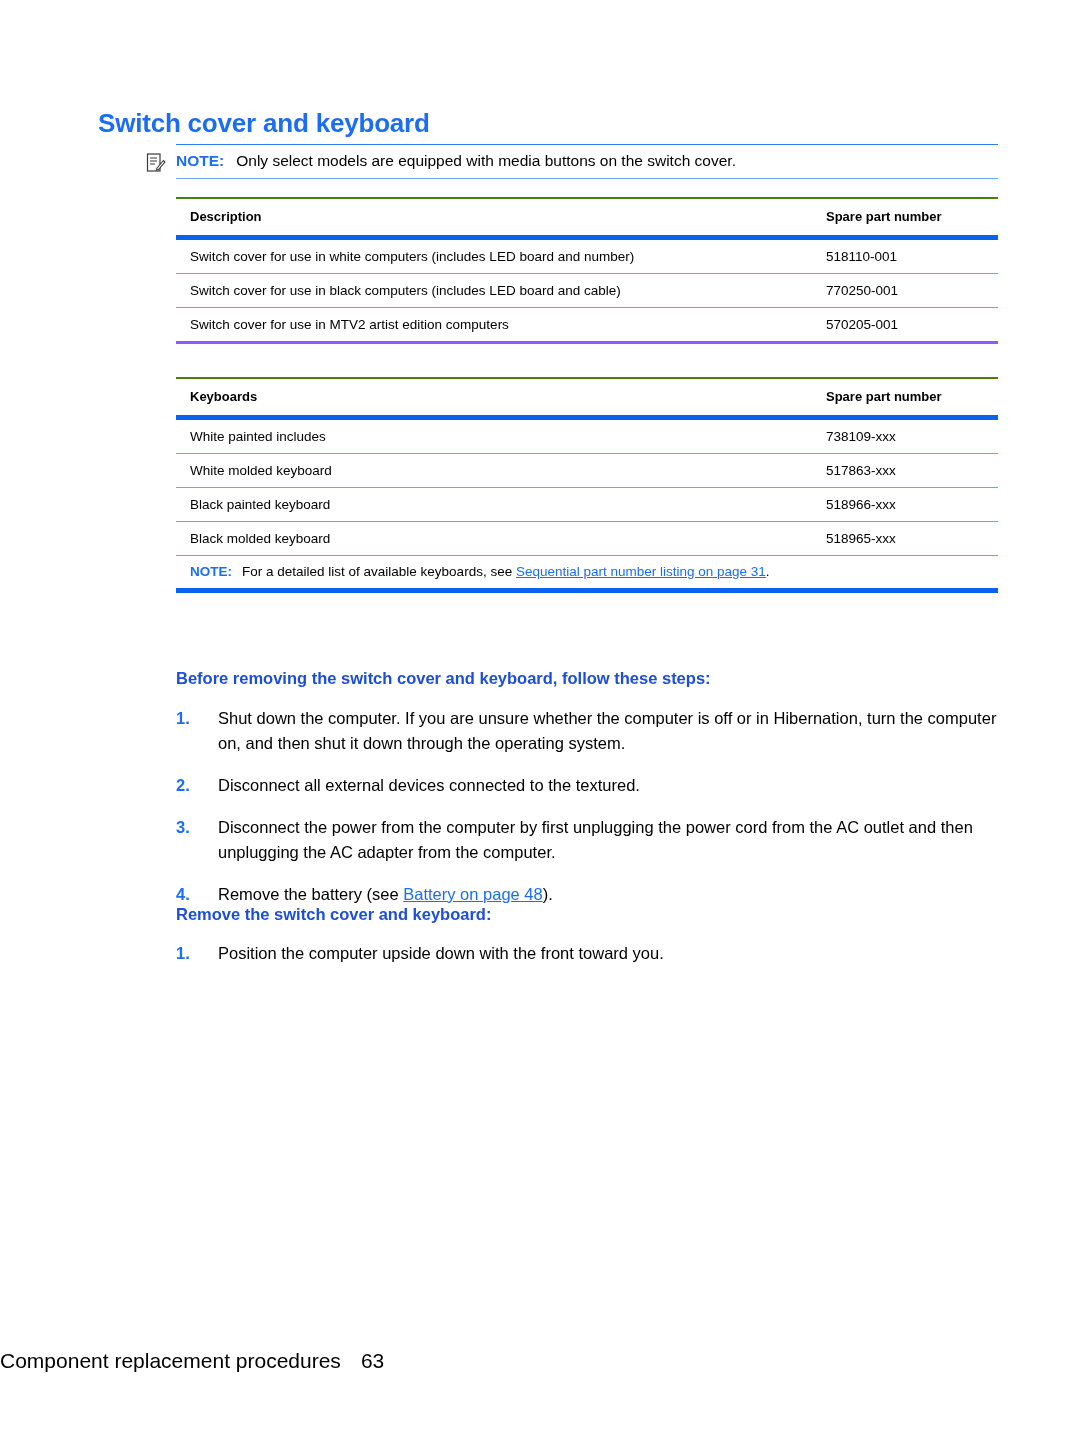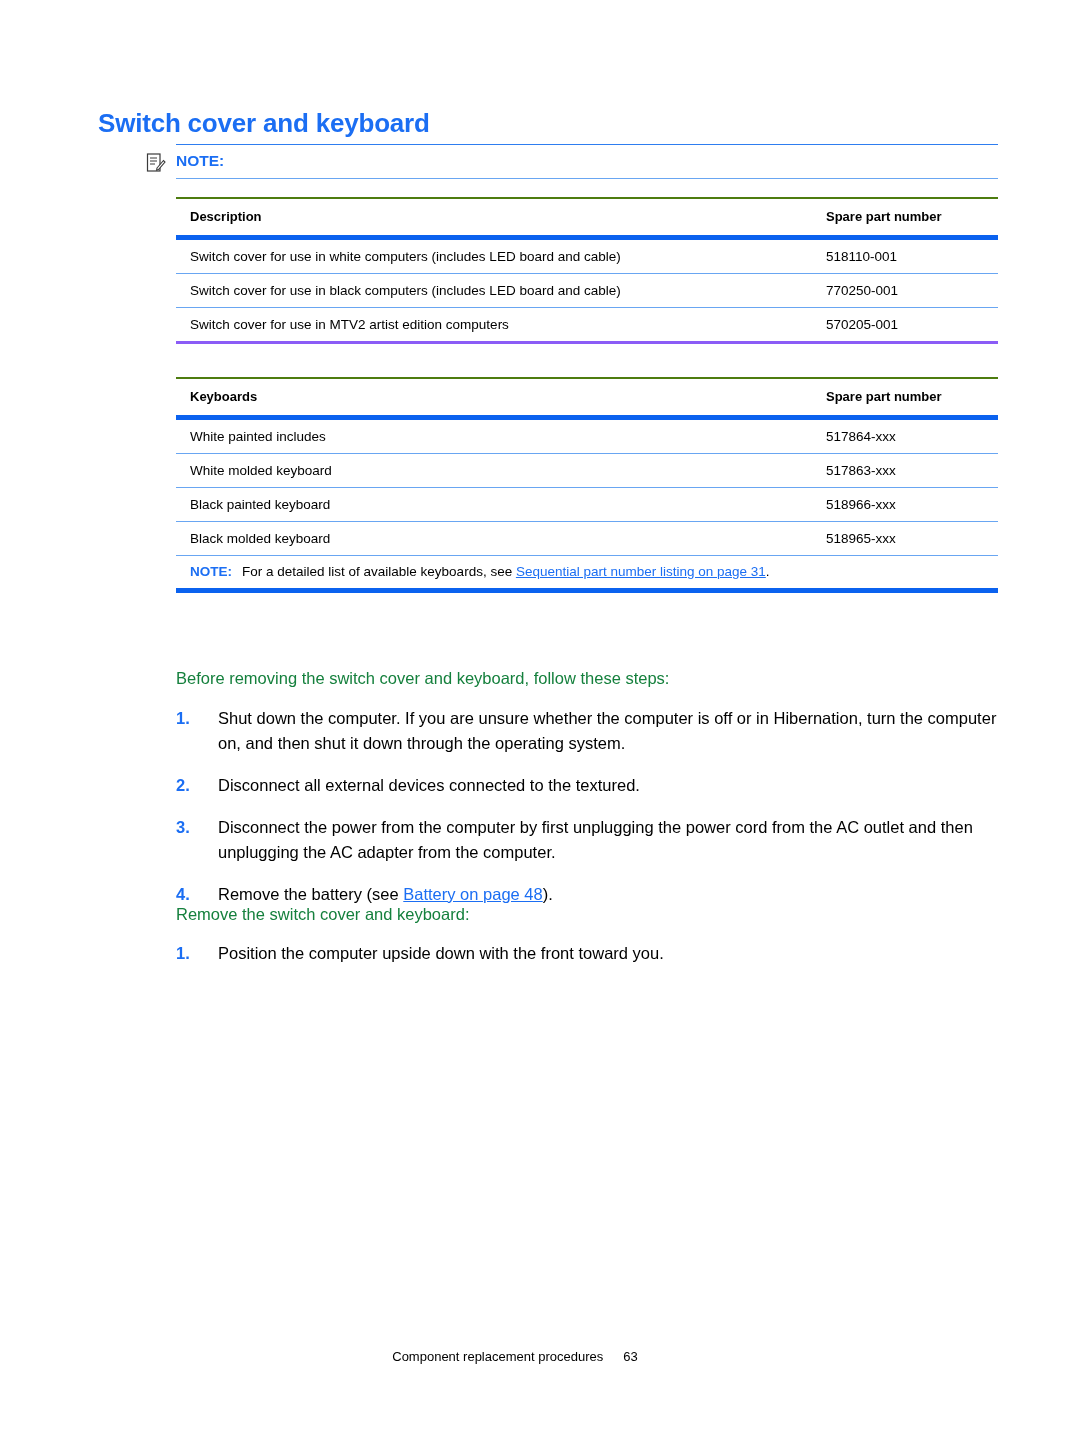--- a/index.html
+++ b/index.html
@@ -131,22 +131,23 @@
 
   a.doclink {
     color: #1b6ef3;
     text-decoration: underline;
   }
 
   
   .para {
     font-size: 16.5px;
     line-height: 25px;
-    color: #15803d;
+    color: #1d4ed8;
     margin: 0;
+    font-weight: bold;
   }
   .olist {
     margin: 0;
     padding: 0;
     list-style: none;
   }
   .olist li {
     display: flex;
     font-size: 16.5px;
     line-height: 25px;
@@ -161,24 +162,24 @@
   .olist li .txt {
     flex: 1 1 auto;
   }
 
   
   .footer {
     position: absolute;
     left: 0;
     top: 1345px;
     width: 1080px;
-    text-align: center;
+    text-align: left;
     padding-right: 50px;
     box-sizing: border-box;
-    font-size: 13px;
+    font-size: 21px;
     color: #000;
   }
   .footer .pagenum {
     display: inline-block;
     margin-left: 20px;
   }
 </style>
 </head>
 <body>
 
@@ -192,39 +193,40 @@
       <span class="note-icon">
         <svg width="20" height="21" viewBox="0 0 20 21" xmlns="http://www.w3.org/2000/svg">
           <rect x="1.5" y="2" width="12.5" height="17" fill="#ffffff" stroke="#3b3b3b" stroke-width="1.2"></rect>
           <line x1="4" y1="6" x2="11" y2="6" stroke="#3b3b3b" stroke-width="1"></line>
           <line x1="4" y1="9" x2="11" y2="9" stroke="#3b3b3b" stroke-width="1"></line>
           <line x1="4" y1="12" x2="9" y2="12" stroke="#3b3b3b" stroke-width="1"></line>
           <path d="M11 16 L17.5 8.5 L19 10 L12.5 17.5 L10.6 18.2 Z" fill="#ffffff" stroke="#3b3b3b" stroke-width="1.1"></path>
         </svg>
       </span>
       <span class="note-label">NOTE:</span>
+      <span class="note-text">Only select models are equipped with media buttons on the switch cover.</span>
     </div>
     <div class="rule-thin"></div>
   </div>
 
   <div class="content" style="top:193px;">
     <table class="spec-table">
       <colgroup>
           <col class="col-desc">
           <col class="col-part">
         </colgroup>
       <thead>
         <tr class="hdr-row">
           <th>Description</th>
           <th>Spare part number</th>
         </tr>
       </thead>
       <tbody>
         <tr class="body-row">
-          <td>Switch cover for use in white computers (includes LED board and cable)</td>
+          <td>Switch cover for use in white computers (includes LED board and number)</td>
           <td>518110-001</td>
         </tr>
         <tr class="body-row">
           <td>Switch cover for use in black computers (includes LED board and cable)</td>
           <td>770250-001</td>
         </tr>
         <tr class="body-row last">
           <td>Switch cover for use in MTV2 artist edition computers</td>
           <td>570205-001</td>
         </tr>
@@ -240,21 +242,21 @@
         </colgroup>
       <thead>
         <tr class="hdr-row">
           <th>Keyboards</th>
           <th>Spare part number</th>
         </tr>
       </thead>
       <tbody>
         <tr class="body-row">
           <td>White painted includes</td>
-          <td>517864-xxx</td>
+          <td>738109-xxx</td>
         </tr>
         <tr class="body-row">
           <td>White molded keyboard</td>
           <td>517863-xxx</td>
         </tr>
         <tr class="body-row">
           <td>Black painted keyboard</td>
           <td>518966-xxx</td>
         </tr>
         <tr class="body-row">

